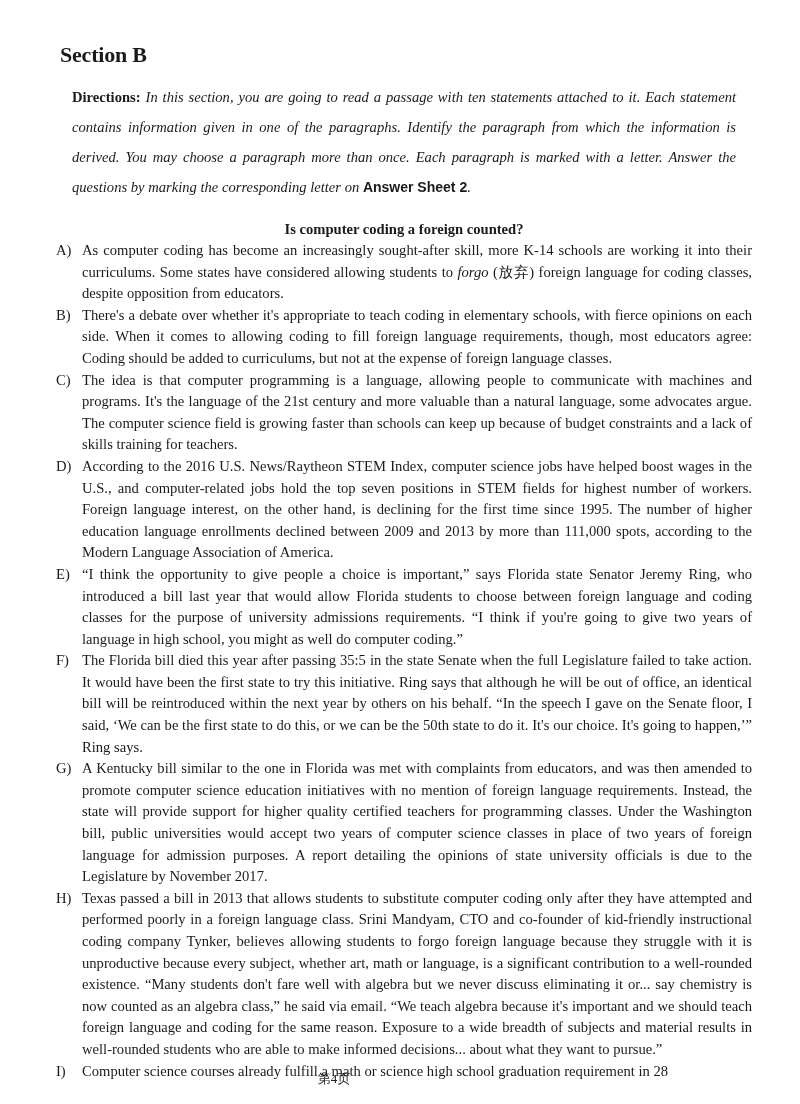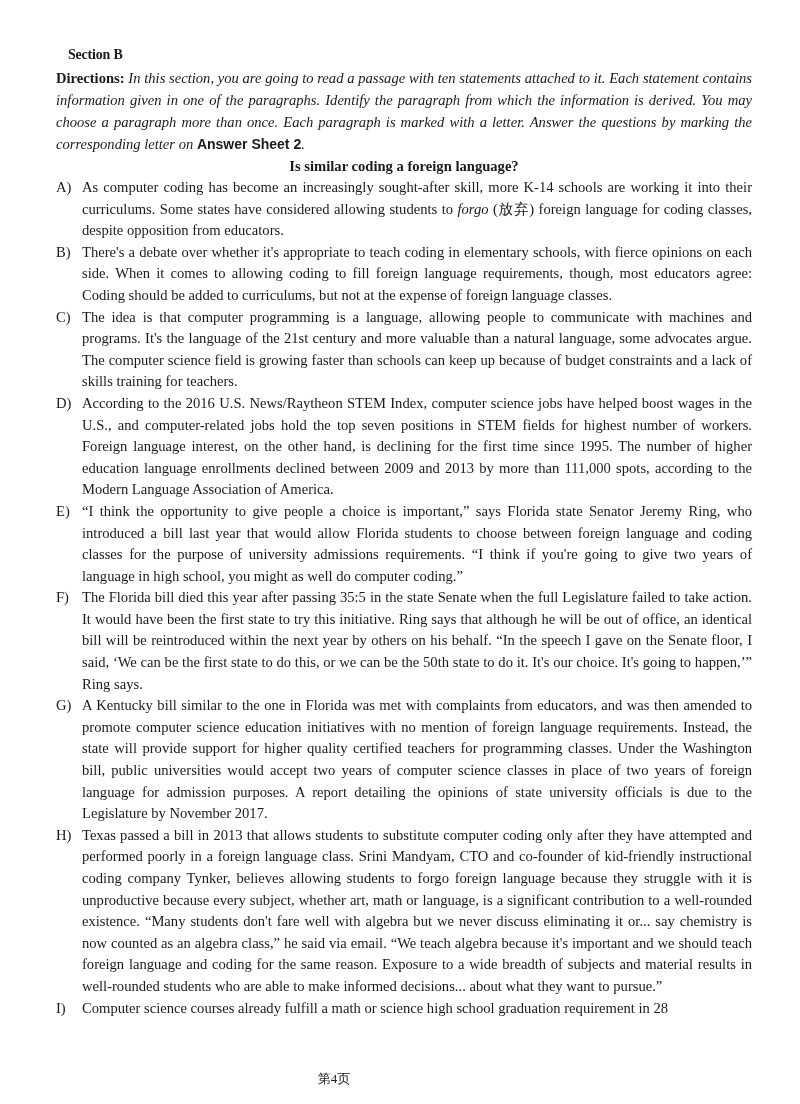--- a/index.html
+++ b/index.html
@@ -1,38 +1,38 @@
 <!DOCTYPE html>
 <html><head>
 <meta charset="utf-8">
 <style>
   html, body { margin: 0; padding: 0; background: #ffffff; }
   body { width: 800px; height: 1104px; position: relative; overflow: hidden;
          font-family: "Liberation Serif", "DejaVu Serif", serif; color: #1a1a1a; }
   .page { position: absolute; left: 56px; top: 44px; width: 696px; }
-  .section-title { font-weight: bold; font-size: 14px; line-height: 22px; margin: 0 0 1px 12px; letter-spacing: -0.2px; }
-  .directions { font-size: 14.6px; line-height: 22px; text-align: justify; margin: 0; }
+  .section-title { font-weight: bold; font-size: 22px; line-height: 22px; margin: 0 0 1px 4px; letter-spacing: -0.2px; }
+  .directions { font-size: 14.6px; line-height: 30px; text-align: justify; margin: 16px; }
   .directions .lbl { font-weight: bold; font-style: normal; }
   .directions .it { font-style: italic; }
   .directions .sheet { font-family: "Liberation Sans", "DejaVu Sans", sans-serif; font-weight: bold; font-style: normal; font-size: 14px; }
   .passage-title { font-weight: bold; font-size: 14.6px; line-height: 22px; text-align: center; margin: 0; }
   .para { position: relative; padding-left: 26px; font-size: 14.6px; line-height: 21.6px; text-align: justify; margin: 0; }
   .para .letter { position: absolute; left: 0; top: 0; }
   .para em { }
   .footer { position: absolute; left: 0; width: 668px; top: 1070px; text-align: center; font-size: 13px; color: #222; }
 </style>
 </head>
 <body>
 
 <div class="page">
   <p class="section-title">Section B</p>
   <p class="directions">
     <span class="lbl">Directions:</span><span class="it"> In this section, you are going to read a passage with ten statements attached to it. Each statement contains information given in one of the paragraphs. Identify the paragraph from which the information is derived. You may choose a paragraph more than once. Each paragraph is marked with a letter. Answer the questions by marking the corresponding letter on </span><span class="sheet">Answer Sheet 2</span><span class="it">.</span>
   </p>
-  <p class="passage-title">Is similar coding a foreign language?</p>
+  <p class="passage-title">Is computer coding a foreign counted?</p>
 
   <p class="para">
     <span class="letter">A)</span><span>As computer coding has become an increasingly sought-after skill, more K-14 schools are working it into their curriculums. Some states have considered allowing students to </span><em>forgo</em><span> (放弃) foreign language for coding classes, despite opposition from educators.</span>
   </p>
   <p class="para">
     <span class="letter">B)</span><span>There's a debate over whether it's appropriate to teach coding in elementary schools, with fierce opinions on each side. When it comes to allowing coding to fill foreign language requirements, though, most educators agree: Coding should be added to curriculums, but not at the expense of foreign language classes.</span>
   </p>
   <p class="para">
     <span class="letter">C)</span><span>The idea is that computer programming is a language, allowing people to communicate with machines and programs. It's the language of the 21st century and more valuable than a natural language, some advocates argue. The computer science field is growing faster than schools can keep up because of budget constraints and a lack of skills training for teachers.</span>
   </p>

